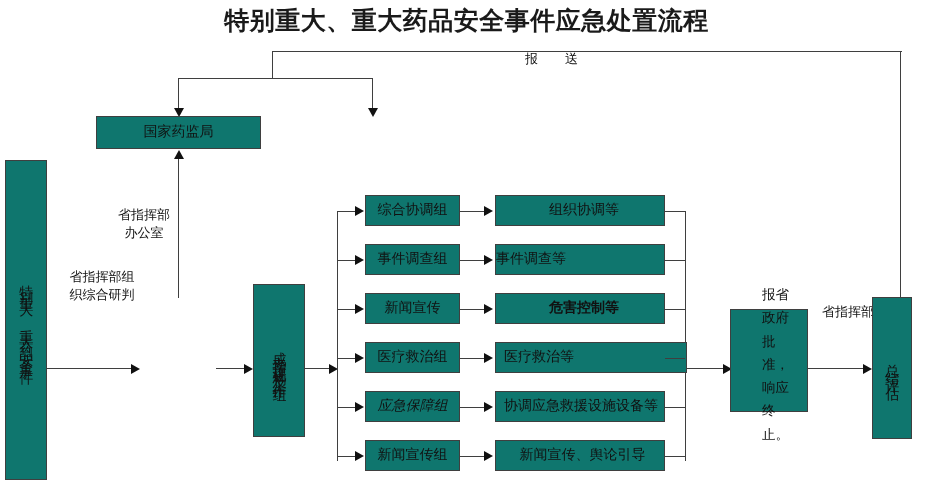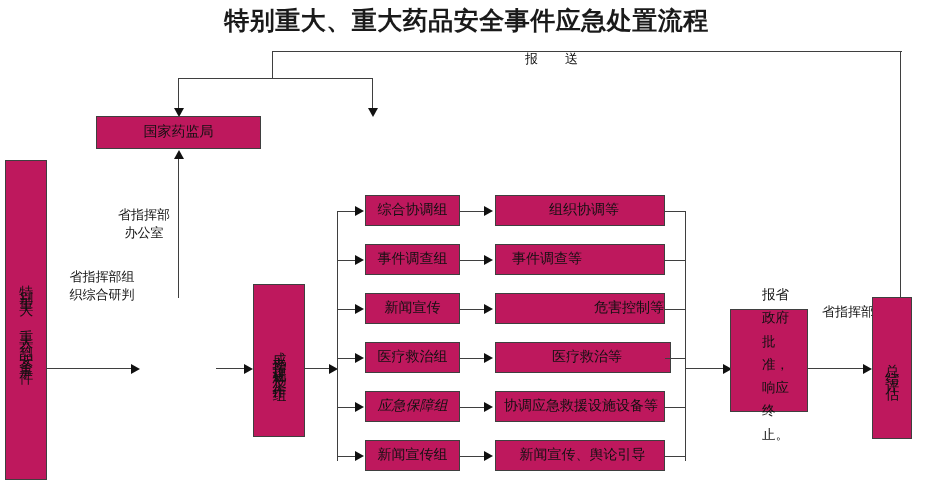--- a/index.html
+++ b/index.html
@@ -26,21 +26,21 @@
     text-align: center;
     font-size: 25px;
     font-weight: bold;
     letter-spacing: 0.5px;
     font-family: "Liberation Serif", "DejaVu Serif", serif;
   }
   .box {
     position: absolute;
     box-sizing: border-box;
     border: 1.6px solid #3f3f3f;
-    background: #be185d;
+    background: #0f766e;
     display: flex;
     align-items: center;
     justify-content: center;
     text-align: center;
     font-size: 14px;
     line-height: 1.45;
     color: #111;
   }
   .box.thin { border-width: 1.2px; }
   .box-vert {
@@ -166,43 +166,43 @@
         <span>组织协调等</span>
       </div>
       <div class="ln h" style="left: 665px; top: 210.5px; width: 20px;"></div>
       <div class="ln h" style="left: 337px; top: 259.5px; width: 20px;"></div>
       <div class="arrow right" style="left: 355px; top: 255px;"></div>
       <div class="box thin" style="left: 365px; top: 244px; width: 95px; height: 31px;">
         <span>事件调查组</span>
       </div>
       <div class="ln h" style="left: 460px; top: 259.5px; width: 25px;"></div>
       <div class="arrow right" style="left: 484px; top: 255px;"></div>
-      <div class="box thin" style="left: 495px; top: 244px; width: 170px; height: 31px; justify-content: flex-start; padding-left: 16px;">
+      <div class="box thin" style="left: 495px; top: 244px; width: 170px; height: 31px; justify-content: flex-start; padding-left: 0;">
         <span>事件调查等</span>
       </div>
       <div class="ln h" style="left: 665px; top: 259.5px; width: 20px;"></div>
       <div class="ln h" style="left: 337px; top: 308.5px; width: 20px;"></div>
       <div class="arrow right" style="left: 355px; top: 304px;"></div>
       <div class="box thin" style="left: 365px; top: 293px; width: 95px; height: 31px;">
         <span>新闻宣传</span>
       </div>
       <div class="ln h" style="left: 460px; top: 308.5px; width: 25px;"></div>
       <div class="arrow right" style="left: 484px; top: 304px;"></div>
-      <div class="box thin" style="left: 495px; top: 293px; width: 170px; height: 31px; justify-content: flex-end; padding-left: 8px;">
+      <div class="box thin" style="left: 495px; top: 293px; width: 170px; height: 31px; justify-content: center; padding-left: 8px; font-weight: bold;">
         <span>危害控制等</span>
       </div>
       <div class="ln h" style="left: 665px; top: 308.5px; width: 20px;"></div>
       <div class="ln h" style="left: 337px; top: 357.5px; width: 20px;"></div>
       <div class="arrow right" style="left: 355px; top: 353px;"></div>
       <div class="box thin" style="left: 365px; top: 342px; width: 95px; height: 31px;">
         <span>医疗救治组</span>
       </div>
       <div class="ln h" style="left: 460px; top: 357.5px; width: 25px;"></div>
       <div class="arrow right" style="left: 484px; top: 353px;"></div>
-      <div class="box thin" style="left: 495px; top: 342px; width: 176px; height: 31px; justify-content: center; padding-left: 8px;">
+      <div class="box thin" style="left: 495px; top: 342px; width: 192px; height: 31px; justify-content: flex-start; padding-left: 8px;">
         <span>医疗救治等</span>
       </div>
       <div class="ln h" style="left: 665px; top: 357.5px; width: 20px;"></div>
       <div class="ln h" style="left: 337px; top: 406.5px; width: 20px;"></div>
       <div class="arrow right" style="left: 355px; top: 402px;"></div>
       <div class="box thin" style="left: 365px; top: 391px; width: 95px; height: 31px; font-style: italic;">
         <span>应急保障组</span>
       </div>
       <div class="ln h" style="left: 460px; top: 406.5px; width: 25px;"></div>
       <div class="arrow right" style="left: 484px; top: 402px;"></div>

